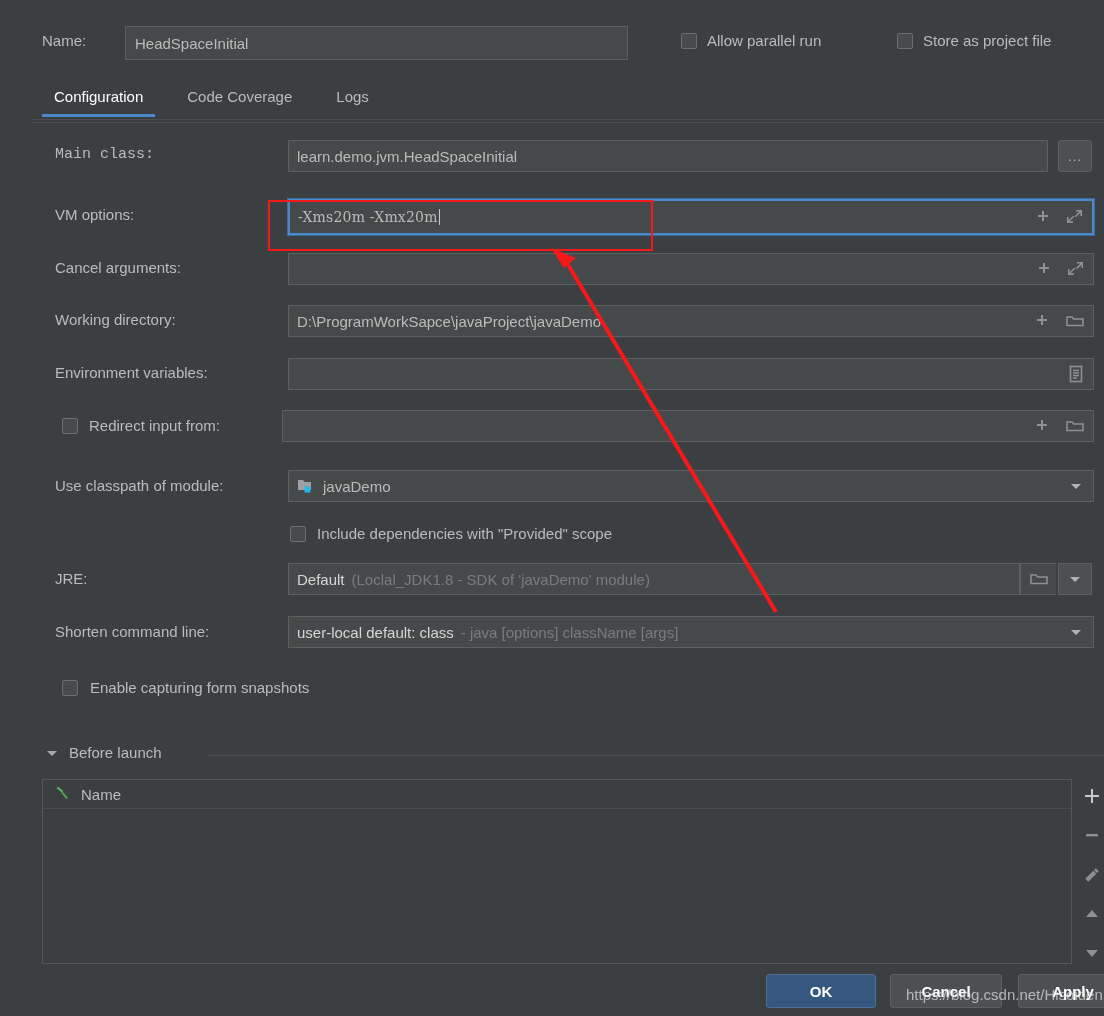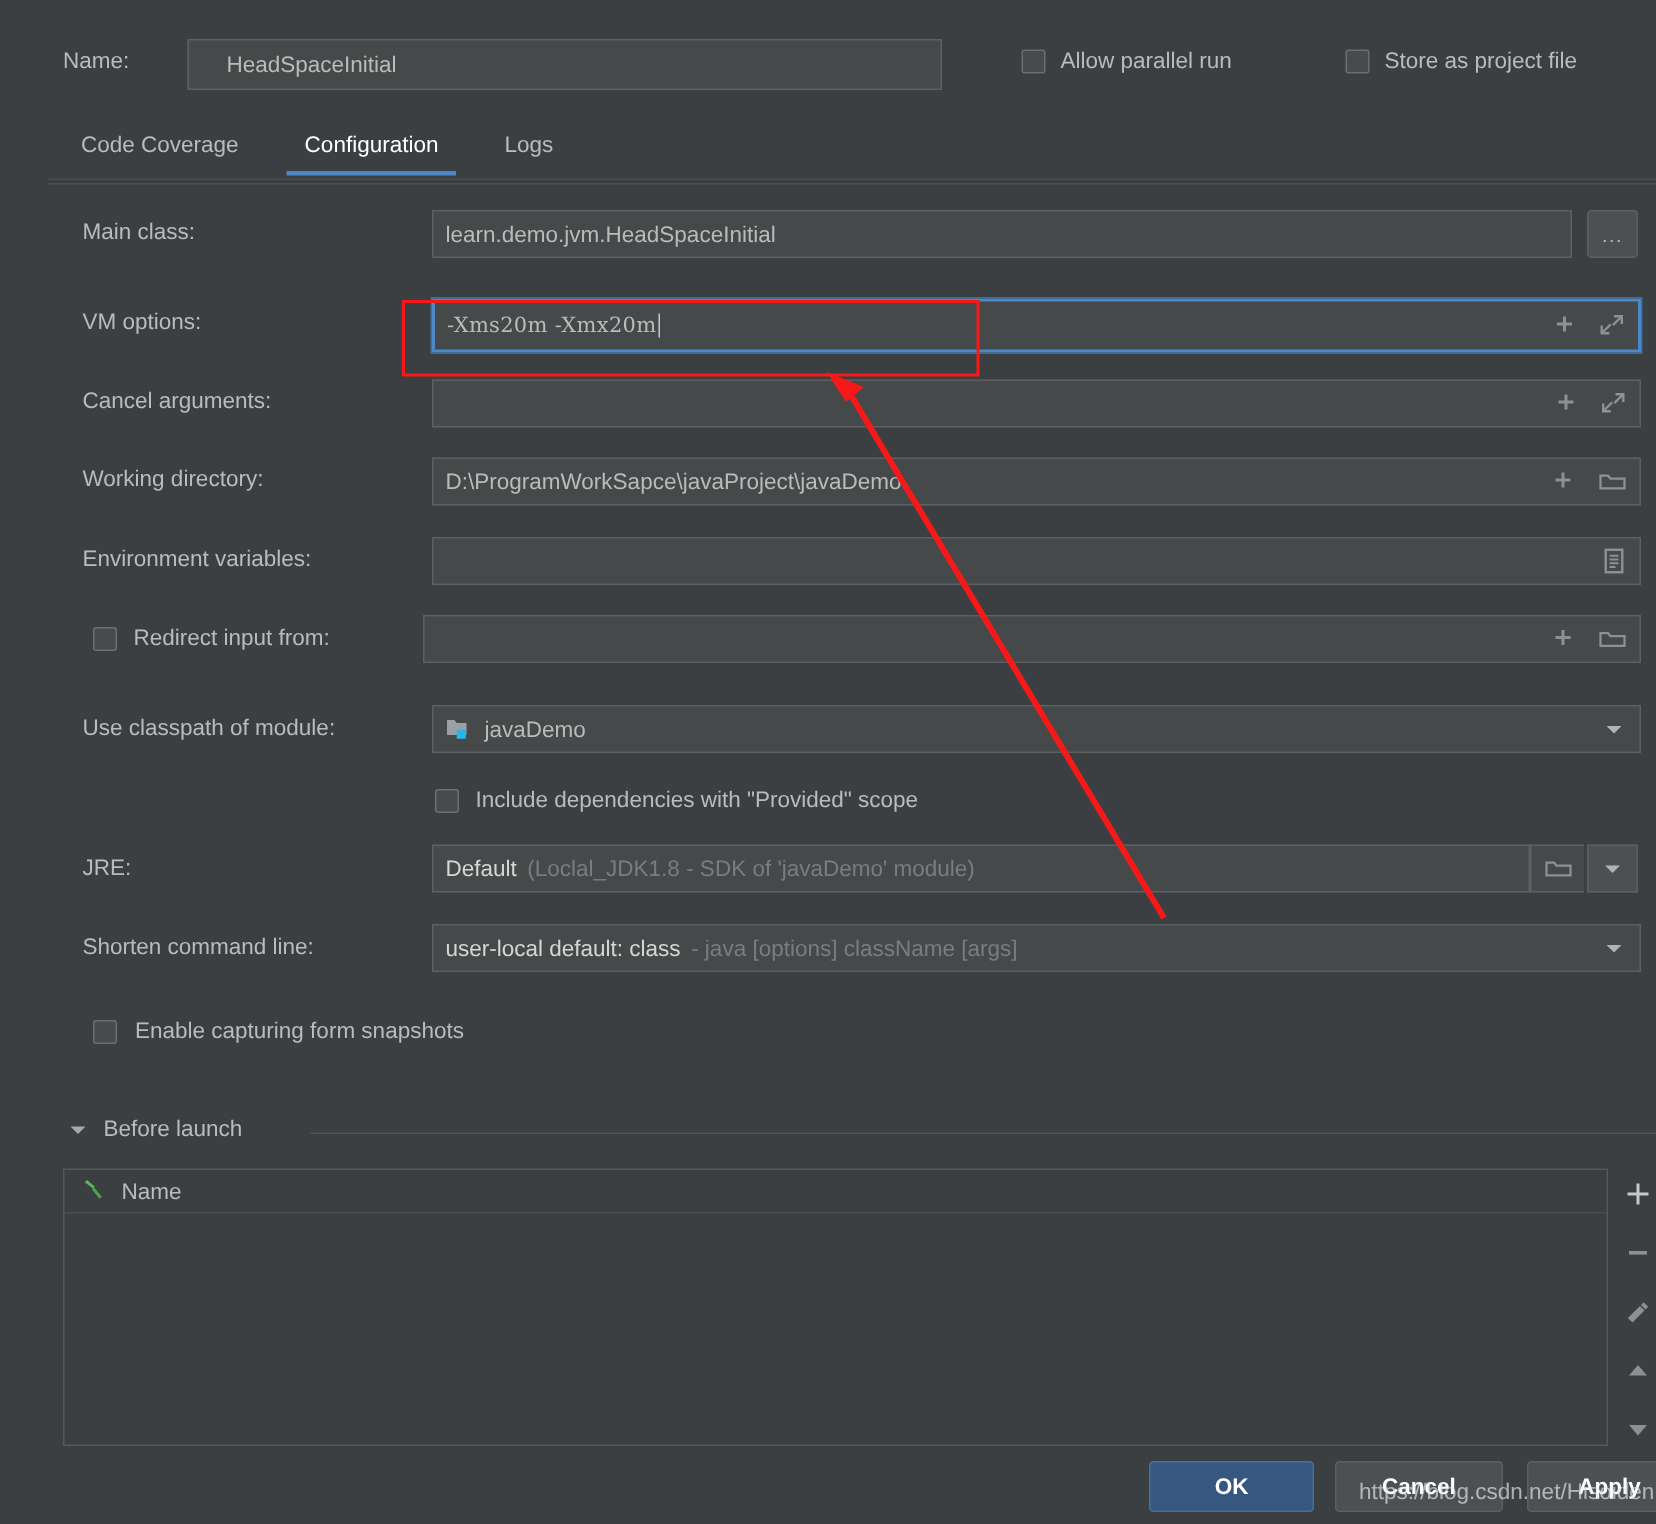--- a/index.html
+++ b/index.html
@@ -28,21 +28,21 @@
     font-size: 15px; color: #bbbbbb;
   }
   .name-input {
     position: absolute; left: 93px; top: 4px;
     width: 503px; height: 34px;
     background: #45494a;
     border: 1px solid #5e6060;
     color: #bbbbbb;
     font-family: "Liberation Sans", sans-serif;
     font-size: 15px;
-    padding: 0 25px;
+    padding: 0 9px;
     outline: none;
   }
   .topcheck {
     position: absolute; top: 10px;
     display: flex; align-items: center; gap: 10px;
   }
   .topcheck.c1 { left: 649px; }
   .topcheck.c2 { left: 865px; }
   .chk {
     width: 16px; height: 16px;
@@ -283,29 +283,29 @@
     <div class="gear-btn">
       <svg width="24" height="24" viewBox="0 0 24 24">
         <path fill="#9a9d9e" d="M11 2h2l.4 2.1 1.6.7 1.8-1.2 1.4 1.4-1.2 1.8.7 1.6L20 9v2l-2.1.4-.7 1.6 1.2 1.8-1.4 1.4-1.8-1.2-1.6.7L13 18h-2l-.4-2.1-1.6-.7-1.8 1.2-1.4-1.4 1.2-1.8-.7-1.6L4 11V9l2.1-.4.7-1.6L5.6 5.2 7 3.8l1.8 1.2 1.6-.7z"></path>
         <circle cx="12" cy="10" r="2.6" fill="#44484a"></circle>
         <path fill="#8b8e8f" d="M16 18.2l2.6 0-1.3 1.8z"></path>
       </svg>
     </div>
   </div>
 
   <div class="tabs">
+    <div class="tab active">Configuration</div>
     <div class="tab">Code Coverage</div>
-    <div class="tab active">Configuration</div>
     <div class="tab">Logs</div>
   </div>
   <div class="tabs-underline"></div>
 
   <div class="panel">
 
-    <div class="lbl" style="top:23px;">Main class:</div>
+    <div class="lbl" style="top:23px;font-family:Liberation Mono, monospace;">Main class:</div>
     <div class="field" style="left:256px; top:17px; width:760px;">
       <span class="val">learn.demo.jvm.HeadSpaceInitial</span>
     </div>
     <div class="btn-ellipsis" style="left:1026px; top:17px;">...</div>
 
     <div class="lbl" style="top:83px;">VM options:</div>
     <div class="field focused" style="left:256px; top:76px; width:806px; height:36px;justify-content:flex-end;">
       <span class="val mono">-Xms20m  -Xmx20m</span>
         <span class="caret"></span>
       <span class="icons">

